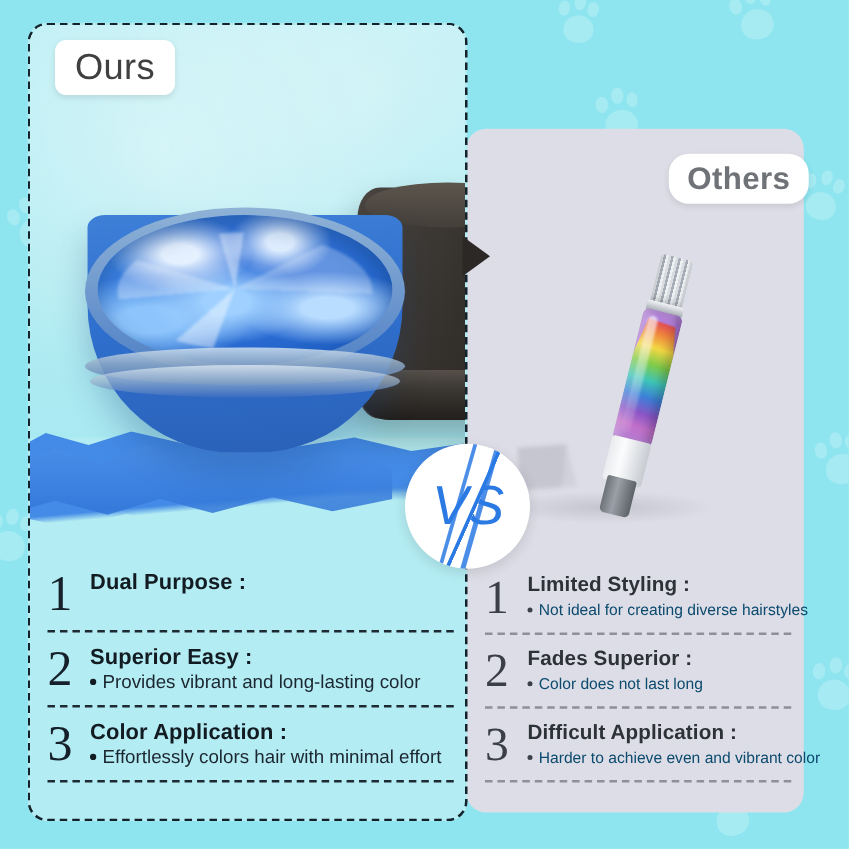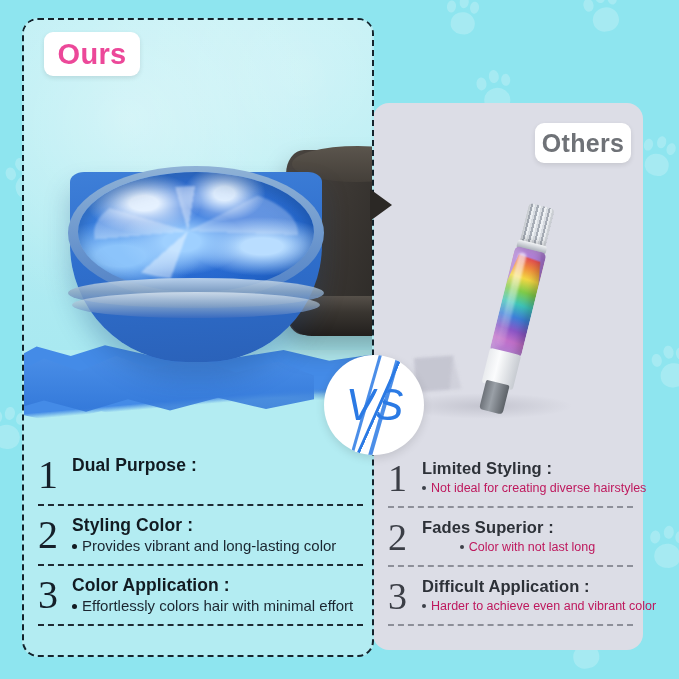--- a/index.html
+++ b/index.html
@@ -191,22 +191,22 @@
     border-radius:2px 2px 4px 4px;
   }
 
   
   .badge{
     position:absolute;background:#ffffff;border-radius:9px;
     display:flex;align-items:center;justify-content:center;
     box-shadow:0 2px 5px rgba(0,0,0,.10);
   }
   .badge-ours{left:44px;top:32px;width:96px;height:44px;}
-  .badge-ours span{font-size:29px;font-weight:bold;color:#ec4899;letter-spacing:.3px;}
-  .badge-others{left:535px;top:123px;width:96px;height:40px;}
+  .badge-ours span{font-size:29px;font-weight:normal;color:#404040;letter-spacing:.3px;}
+  .badge-others{left:535px;top:123px;width:112px;height:40px;border-radius:16px;}
   .badge-others span{font-size:25px;font-weight:bold;color:#6f7277;letter-spacing:.3px;}
 
   
   .vs{
     position:absolute;left:324px;top:355px;width:100px;height:100px;
     border-radius:50%;background:#ffffff;
     box-shadow:0 3px 10px rgba(0,0,0,.12);
     z-index:8;overflow:hidden;
     display:flex;align-items:center;justify-content:center;
   }
@@ -246,21 +246,21 @@
   .num{
     font-family:"Liberation Serif", serif;
     font-size:40px;line-height:40px;color:#15202a;
     width:30px;flex:none;text-align:left;font-weight:400;
   }
   .list-right .num{color:#3b3e46;font-size:38px;}
   .txt{flex:1;padding-left:4px;}
   .ttl{font-size:17.5px;font-weight:bold;color:#121b22;line-height:20px;letter-spacing:.1px;}
   .list-right .ttl{font-size:16.5px;color:#2d3138;}
   .sub{font-size:15px;color:#1b2630;line-height:19px;margin-top:1px;white-space:nowrap;}
-  .list-right .sub{font-size:12.5px;color:#be185d;text-align:center;}
+  .list-right .sub{font-size:12.5px;color:#0c4a6e;}
   .dot{display:inline-block;width:5px;height:5px;border-radius:50%;background:#121b22;
        vertical-align:middle;margin-right:5px;margin-bottom:2px;}
   .list-right .dot{background:#3c4049;width:4px;height:4px;}
 </style>
 </head>
 <body>
 
 <div class="stage">
 
   <div class="paw" style="left:0px;top:160px;transform:rotate(-18deg);">
@@ -369,21 +369,21 @@
   <div class="list list-left">
     <div class="row">
       <div class="num">1</div>
       <div class="txt">
         <div class="ttl">Dual Purpose :</div>
       </div>
     </div>
     <div class="row">
       <div class="num">2</div>
       <div class="txt">
-        <div class="ttl">Styling Color :</div>
+        <div class="ttl">Superior Easy :</div>
         <div class="sub"><span class="dot"></span><span>Provides vibrant and long-lasting color</span></div>
       </div>
     </div>
     <div class="row">
       <div class="num">3</div>
       <div class="txt">
         <div class="ttl">Color Application :</div>
         <div class="sub"><span class="dot"></span><span>Effortlessly colors hair with minimal effort</span></div>
       </div>
     </div>
@@ -394,21 +394,21 @@
       <div class="num">1</div>
       <div class="txt">
         <div class="ttl">Limited Styling :</div>
         <div class="sub"><span class="dot"></span><span>Not ideal for creating diverse hairstyles</span></div>
       </div>
     </div>
     <div class="row">
       <div class="num">2</div>
       <div class="txt">
         <div class="ttl">Fades Superior :</div>
-        <div class="sub"><span class="dot"></span><span>Color with not last long</span></div>
+        <div class="sub"><span class="dot"></span><span>Color does not last long</span></div>
       </div>
     </div>
     <div class="row">
       <div class="num">3</div>
       <div class="txt">
         <div class="ttl">Difficult Application :</div>
         <div class="sub"><span class="dot"></span><span>Harder to achieve even and vibrant color</span></div>
       </div>
     </div>
   </div>

